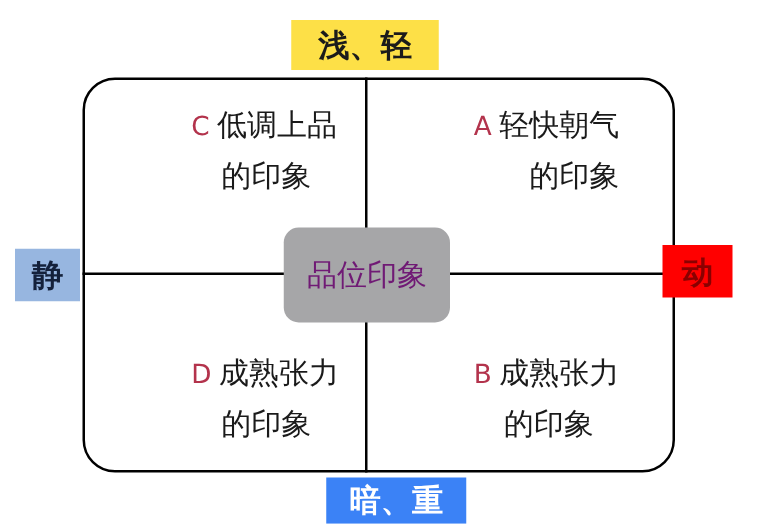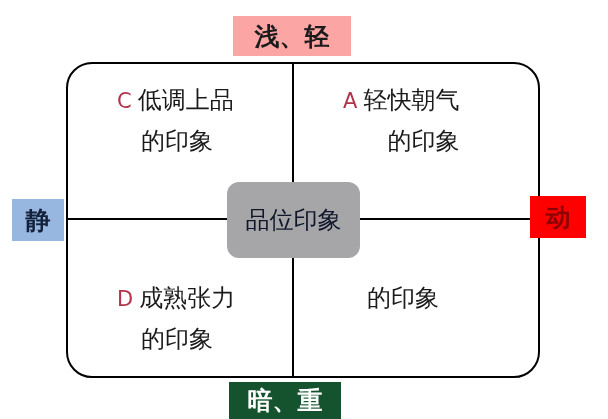--- a/index.html
+++ b/index.html
@@ -1,26 +1,26 @@
 <!DOCTYPE html>
 <html><head>
 <meta charset="utf-8">
 <style>
   html,body{margin:0;padding:0;background:#ffffff;}
   body{width:608px;height:419px;position:relative;overflow:hidden;font-family:"DejaVu Sans",sans-serif;}
   .frame{position:absolute;left:66px;top:62px;width:474px;height:316px;border:2px solid #000;border-radius:26px;box-sizing:border-box;}
   .vline{position:absolute;left:292px;top:62px;width:2px;height:316px;background:#000;}
   .hline{position:absolute;left:66px;top:218px;width:474px;height:2px;background:#000;}
-  .center{position:absolute;left:227px;top:182px;width:133px;height:76px;background:#a6a6a8;border-radius:12px;display:flex;align-items:center;justify-content:center;font-size:24px;color:#0f172a;}
+  .center{position:absolute;left:227px;top:182px;width:133px;height:76px;background:#a6a6a8;border-radius:12px;display:flex;align-items:center;justify-content:center;font-size:24px;color:#701a75;}
   .label{position:absolute;display:flex;align-items:center;justify-content:center;font-family:"DejaVu Serif",serif;font-size:25px;font-weight:bold;}
-  .top{left:233px;top:16px;width:118px;height:40px;background:#fca5a5;color:#1b1b1b;}
+  .top{left:233px;top:16px;width:118px;height:40px;background:#fde047;color:#1b1b1b;}
   .left{left:12px;top:199px;width:52px;height:42px;background:#97b6e0;color:#14213b;}
   .right{left:530px;top:196px;width:56px;height:42px;background:#ff0000;color:#8a0000;}
-  .bottom{left:229px;top:382px;width:112px;height:37px;background:#14532d;color:#fff;}
-  .q{position:absolute;font-size:24px;color:#1a1a1a;line-height:40px;}
+  .bottom{left:261px;top:382px;width:112px;height:37px;background:#3b82f6;color:#fff;}
+  .q{position:absolute;font-size:24px;color:#1a1a1a;line-height:40px;margin-left:36px;}
   .q .l1{display:block;white-space:nowrap;}
   .q .l2{display:block;padding-left:24px;white-space:nowrap;}
   .q .letter{color:#b3334c;font-size:21px;margin-right:6px;}
   .qc{left:117px;top:80px;}
   .qa{left:343px;top:80px;text-align:right;}
   .qd{left:117px;top:278px;}
   .qb{left:343px;top:278px;}
 </style>
 </head>
 <body>
@@ -42,14 +42,15 @@
 </div>
 <div class="q qa">
   <span class="l1"><span class="letter">A</span><span>轻快朝气</span></span>
   <span class="l2">的印象</span>
 </div>
 <div class="q qd">
   <span class="l1"><span class="letter">D</span><span>成熟张力</span></span>
   <span class="l2">的印象</span>
 </div>
 <div class="q qb">
+  <span class="l1"><span class="letter">B</span><span>成熟张力</span></span>
   <span class="l2">的印象</span>
 </div>
 
 </body></html>

